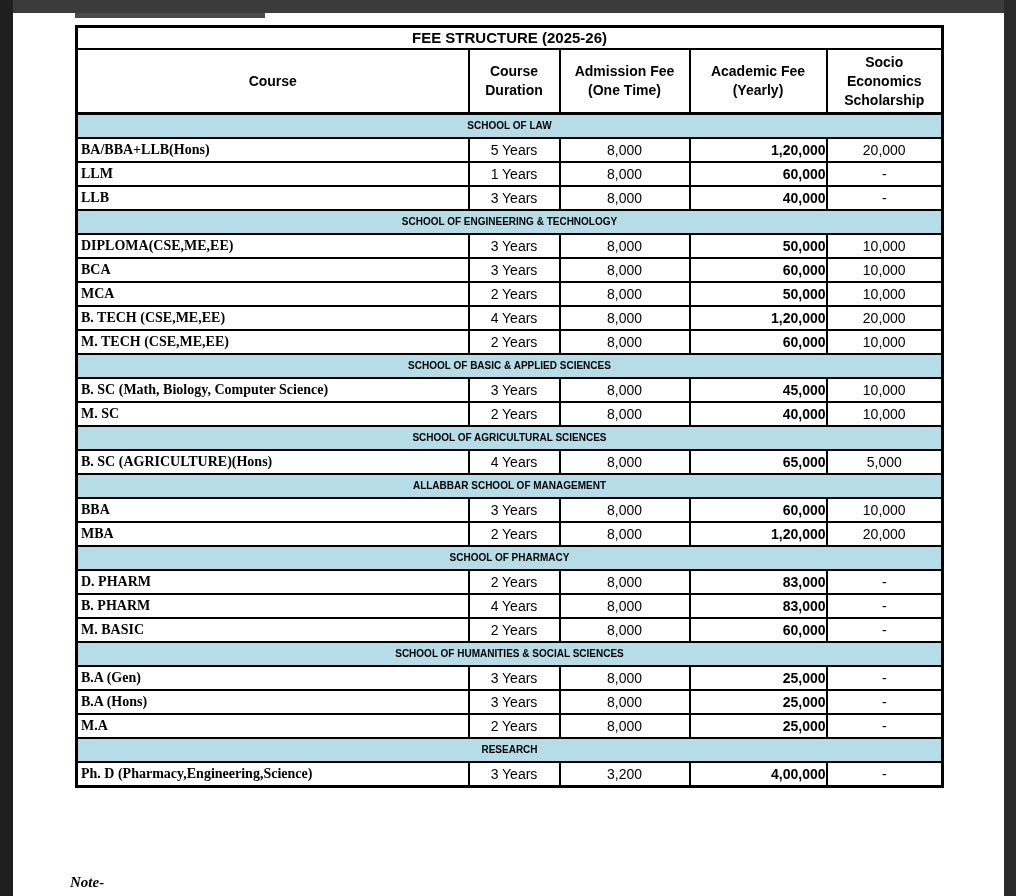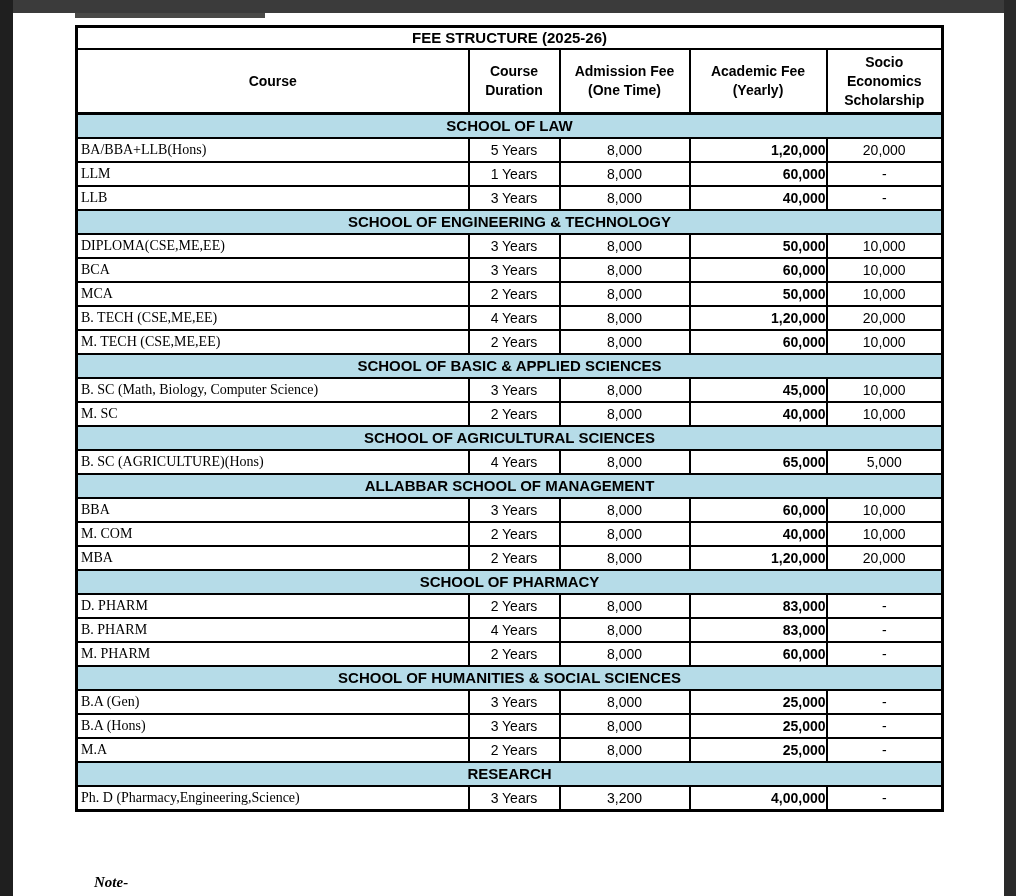--- a/index.html
+++ b/index.html
@@ -51,46 +51,46 @@
     white-space: pre-line;
     line-height: 19px;
     border-bottom: 3px solid var(--border);
     background: #fff;
     color: #000;
   }
   tr.band-row td {
     background: var(--band);
     text-align: center;
     font-weight: bold;
-    font-size: 15px;
+    font-size: 10px;
     height: 22px;
     line-height: 22px;
     color: #000;
   }
   tr.data-row td {
     height: 22px;
     line-height: 22px;
     font-size: 14px;
     background: #fff;
     color: #000;
   }
   td.cell-course {
     font-family: "Liberation Serif", serif;
-    font-weight: normal;
+    font-weight: bold;
     font-size: 16px;
     text-align: left;
     padding-left: 3px;
     white-space: nowrap;
   }
   td.cell-center   { text-align: center; }
   td.cell-academic { text-align: right; font-weight: bold; }
 
   .note-label {
     position: absolute;
-    left: 94px;
+    left: 70px;
     top: 874px;
     font-family: "Liberation Serif", serif;
     font-weight: bold;
     font-style: italic;
     font-size: 15px;
     color: #000;
   }
 </style>
 </head>
 <body>
@@ -221,27 +221,20 @@
             <td colspan="5">ALLABBAR SCHOOL OF MANAGEMENT</td>
           </tr>
           <tr class="data-row">
             <td class="cell-course">BBA</td>
             <td class="cell-center">3 Years</td>
             <td class="cell-center">8,000</td>
             <td class="cell-academic">60,000</td>
             <td class="cell-center">10,000</td>
           </tr>
           <tr class="data-row">
-            <td class="cell-course">M. COM</td>
-            <td class="cell-center">2 Years</td>
-            <td class="cell-center">8,000</td>
-            <td class="cell-academic">40,000</td>
-            <td class="cell-center">10,000</td>
-          </tr>
-          <tr class="data-row">
             <td class="cell-course">MBA</td>
             <td class="cell-center">2 Years</td>
             <td class="cell-center">8,000</td>
             <td class="cell-academic">1,20,000</td>
             <td class="cell-center">20,000</td>
           </tr>
           <tr class="band-row">
             <td colspan="5">SCHOOL OF PHARMACY</td>
           </tr>
           <tr class="data-row">
@@ -252,21 +245,21 @@
             <td class="cell-center">-</td>
           </tr>
           <tr class="data-row">
             <td class="cell-course">B. PHARM</td>
             <td class="cell-center">4 Years</td>
             <td class="cell-center">8,000</td>
             <td class="cell-academic">83,000</td>
             <td class="cell-center">-</td>
           </tr>
           <tr class="data-row">
-            <td class="cell-course">M. PHARM</td>
+            <td class="cell-course">M. BASIC</td>
             <td class="cell-center">2 Years</td>
             <td class="cell-center">8,000</td>
             <td class="cell-academic">60,000</td>
             <td class="cell-center">-</td>
           </tr>
           <tr class="band-row">
             <td colspan="5">SCHOOL OF HUMANITIES &amp; SOCIAL SCIENCES</td>
           </tr>
           <tr class="data-row">
             <td class="cell-course">B.A (Gen)</td>

